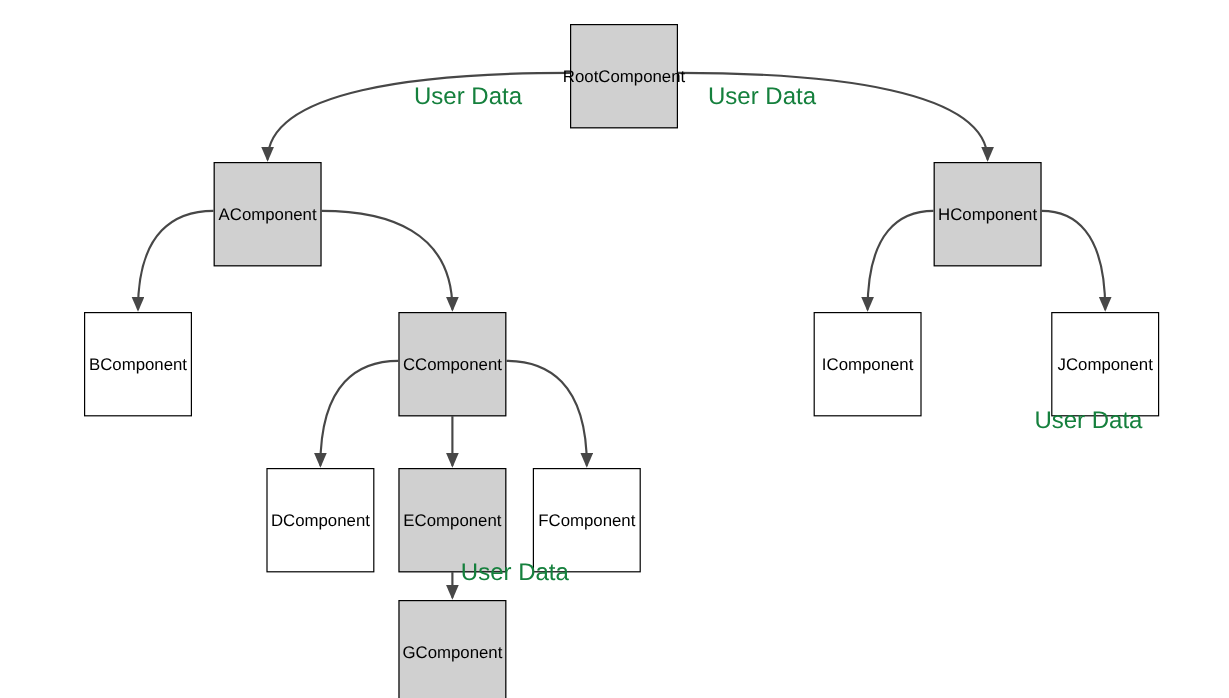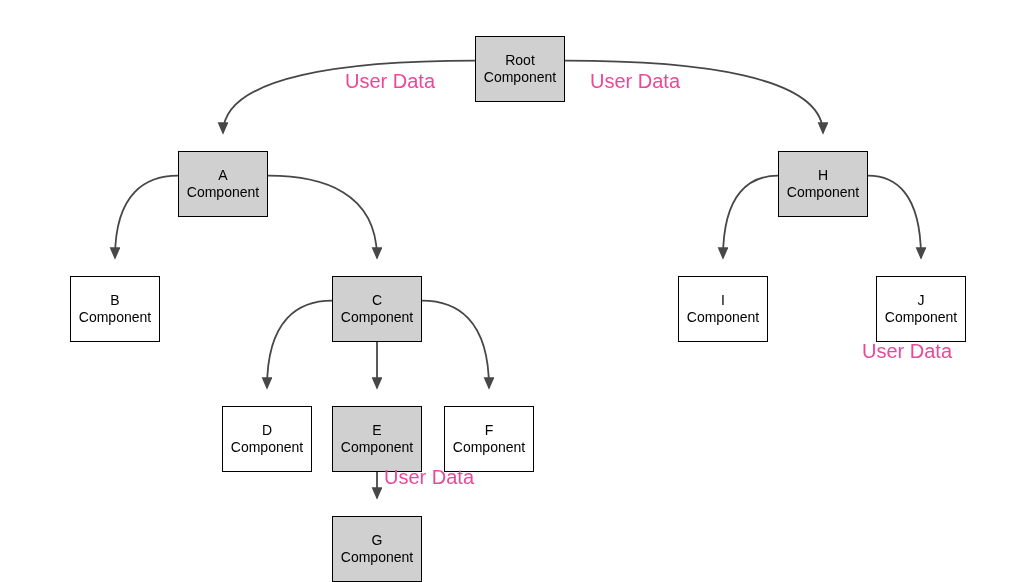--- a/index.html
+++ b/index.html
@@ -20,40 +20,38 @@
     position: absolute;
     left: 0;
     top: 0;
     width: 1024px;
     height: 582px;
     pointer-events: none;
   }
   .node {
     position: absolute;
     width: 90px;
-    height: 66px;
+    height: 87px;
     box-sizing: border-box;
     border: 1.5px solid #000;
     display: flex;
-    flex-direction: column;
     align-items: center;
     justify-content: center;
     text-align: center;
     font-size: 14px;
     line-height: 1.25;
     color: #000;
-    margin-top: 16px;
   }
   .node.grey { background: #d0d0d0; }
   .node.white { background: #fff; }
   .node span { display: block; }
   .edge-label {
     position: absolute;
     font-size: 20px;
-    color: #ec4899;
+    color: #15803d;
     white-space: nowrap;
   }
 </style>
 </head>
 <body>
 
 <div class="canvas">
   <svg class="edges">
     <defs>
       <marker id="arrowhead" markerWidth="8" markerHeight="8" refX="6" refY="3" orient="auto" markerUnits="strokeWidth">

